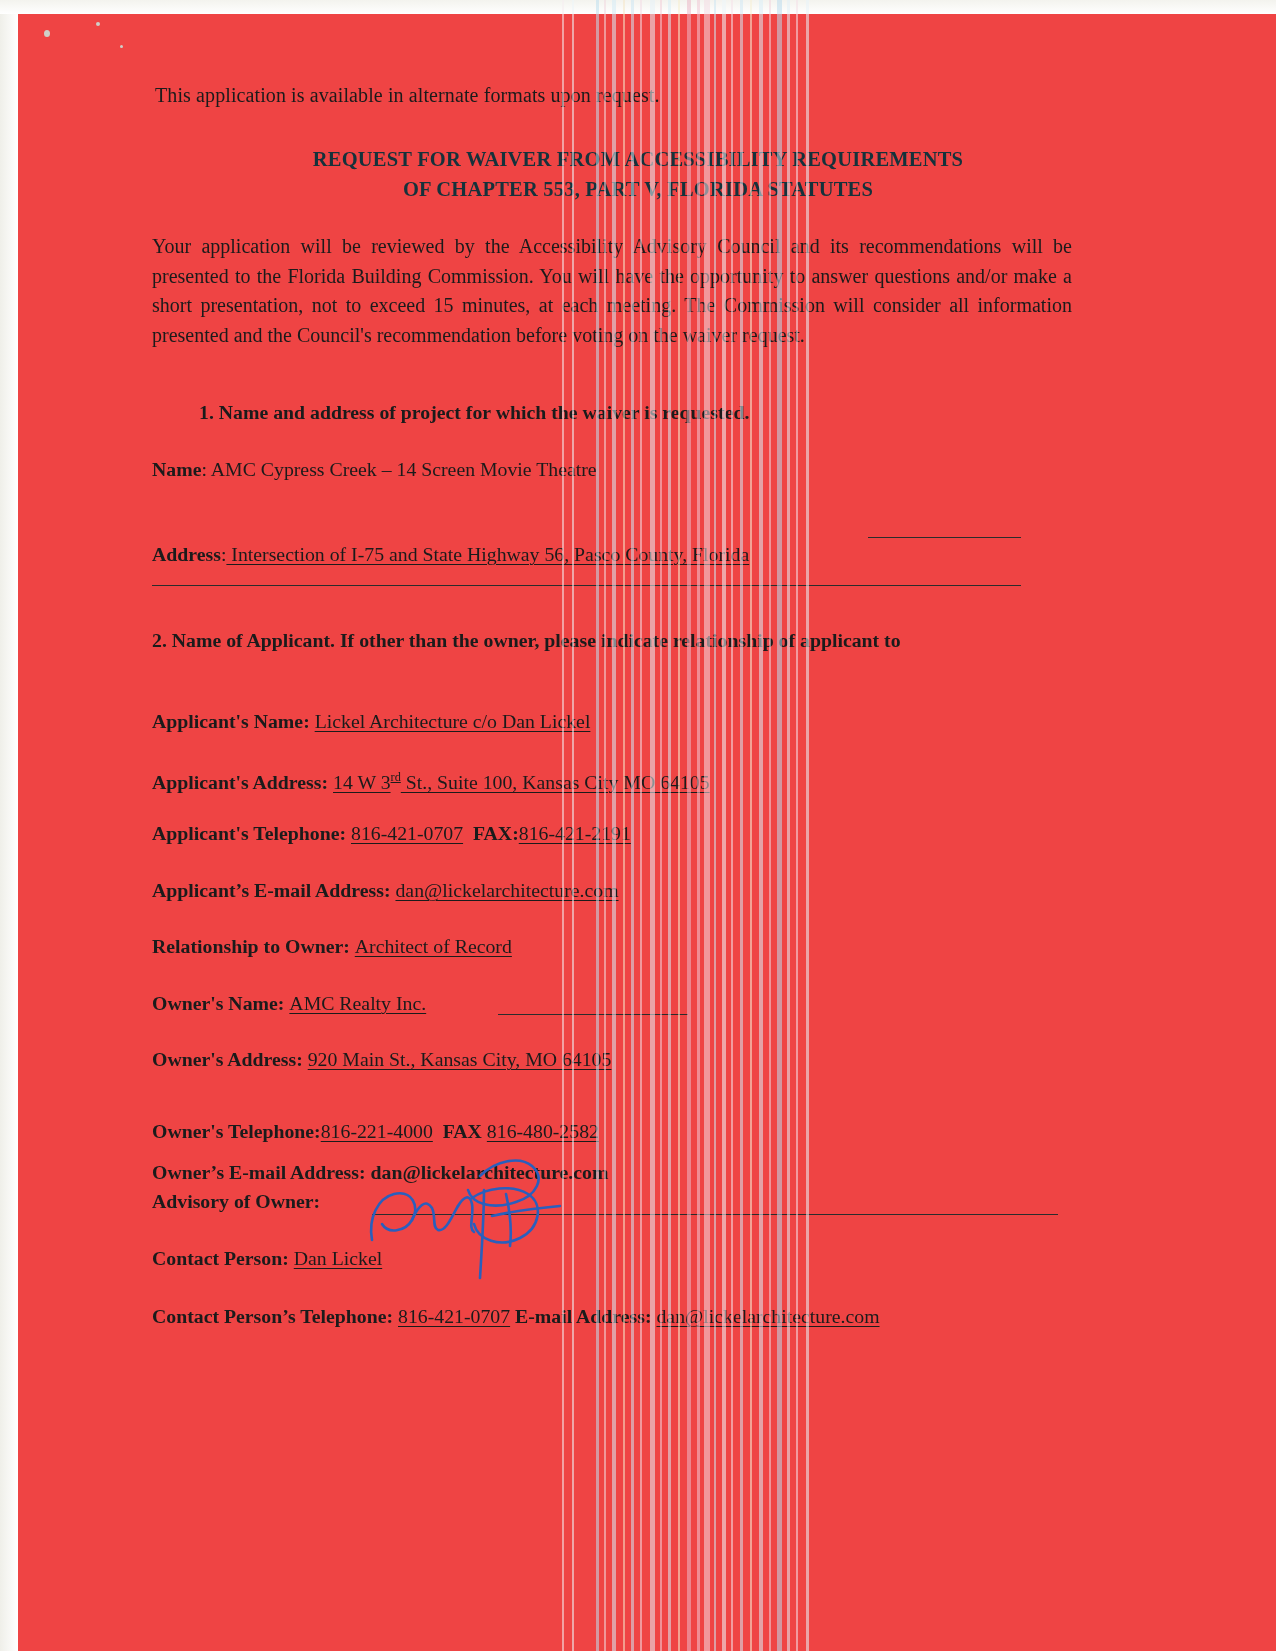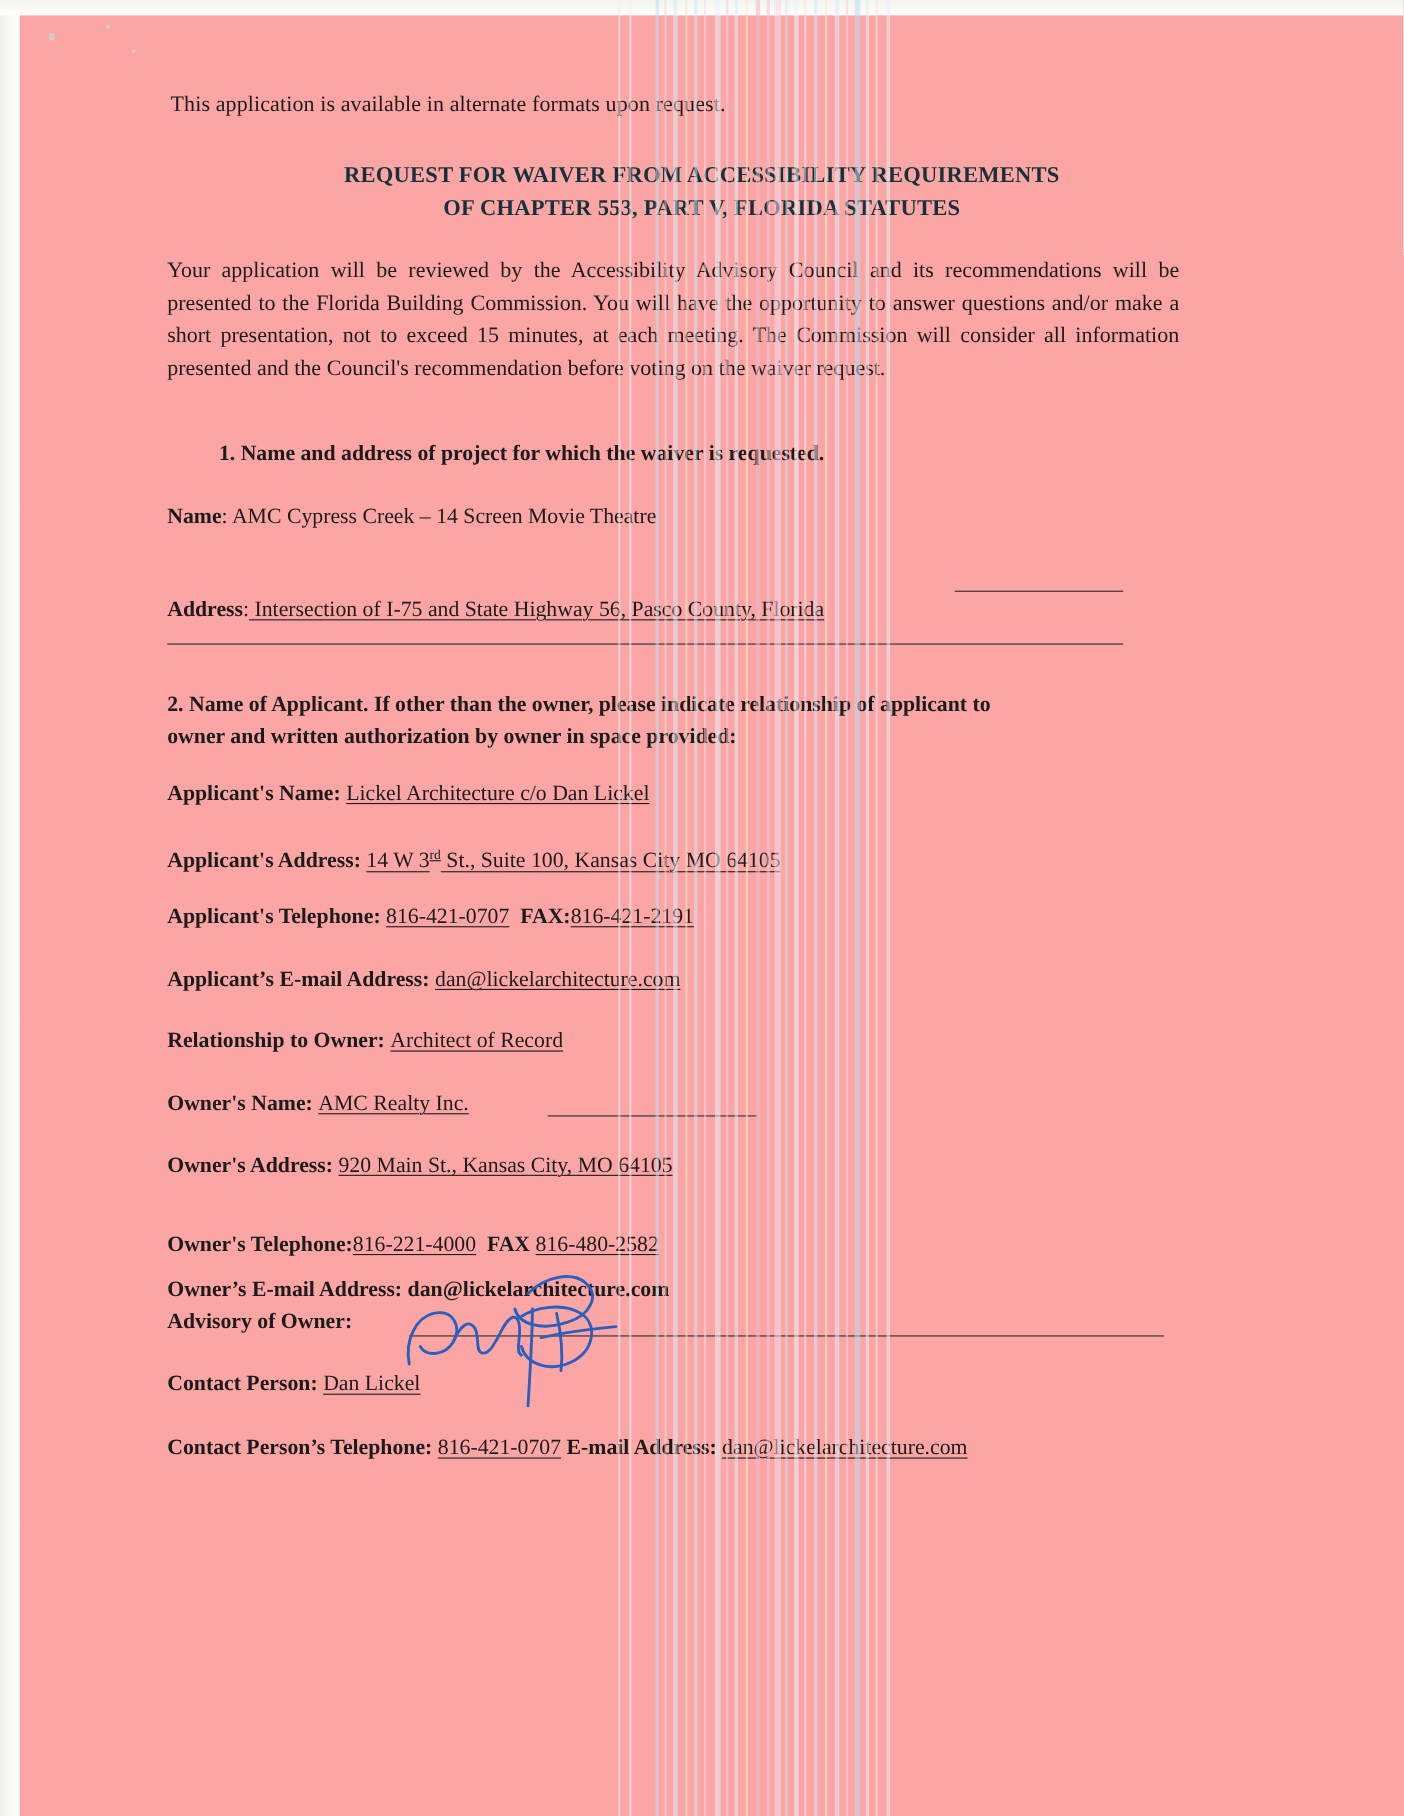--- a/index.html
+++ b/index.html
@@ -4,21 +4,21 @@
 <style>
   html, body {
     margin: 0;
     padding: 0;
     background: #ffffff;
   }
   .page {
     position: relative;
     width: 1276px;
     height: 1651px;
-    background: #fca5a5;
+    background: #ef4444;
     overflow: hidden;
     font-family: "Liberation Serif", serif;
     color: #1b1b1b;
   }
   
   .scan-bands {
     position: absolute;
     top: 0;
     left: 0;
     width: 1276px;
@@ -194,21 +194,20 @@
 
     <div class="field" style="top:512px;margin-top:29px;">
       <b>Address</b><span>:</span><span class="u"> Intersection of I-75 and State Highway 56, Pasco County, Florida</span>
     </div>
     <div class="rule" style="left:868px; top:537px; width:153px;"></div>
 
     <div class="rule" style="left:152px; top:585px; width:869px;"></div>
 
     <div class="section-head" style="top:626px;">
       <span>2. Name of Applicant. If other than the owner, please indicate relationship of applicant to</span><br>
-      <span>owner and written authorization by owner in space provided:</span>
     </div>
 
     <div class="field" style="top:708px;">
       <b>Applicant's Name</b><b>: </b><span class="u">Lickel Architecture c/o Dan Lickel</span>
     </div>
 
     <div class="field" style="top:764px;">
       <b>Applicant's Address</b><b>: </b><span class="u">14 W 3</span><sup>rd</sup><span class="u"> St., Suite 100, Kansas City MO 64105</span>
     </div>
 

